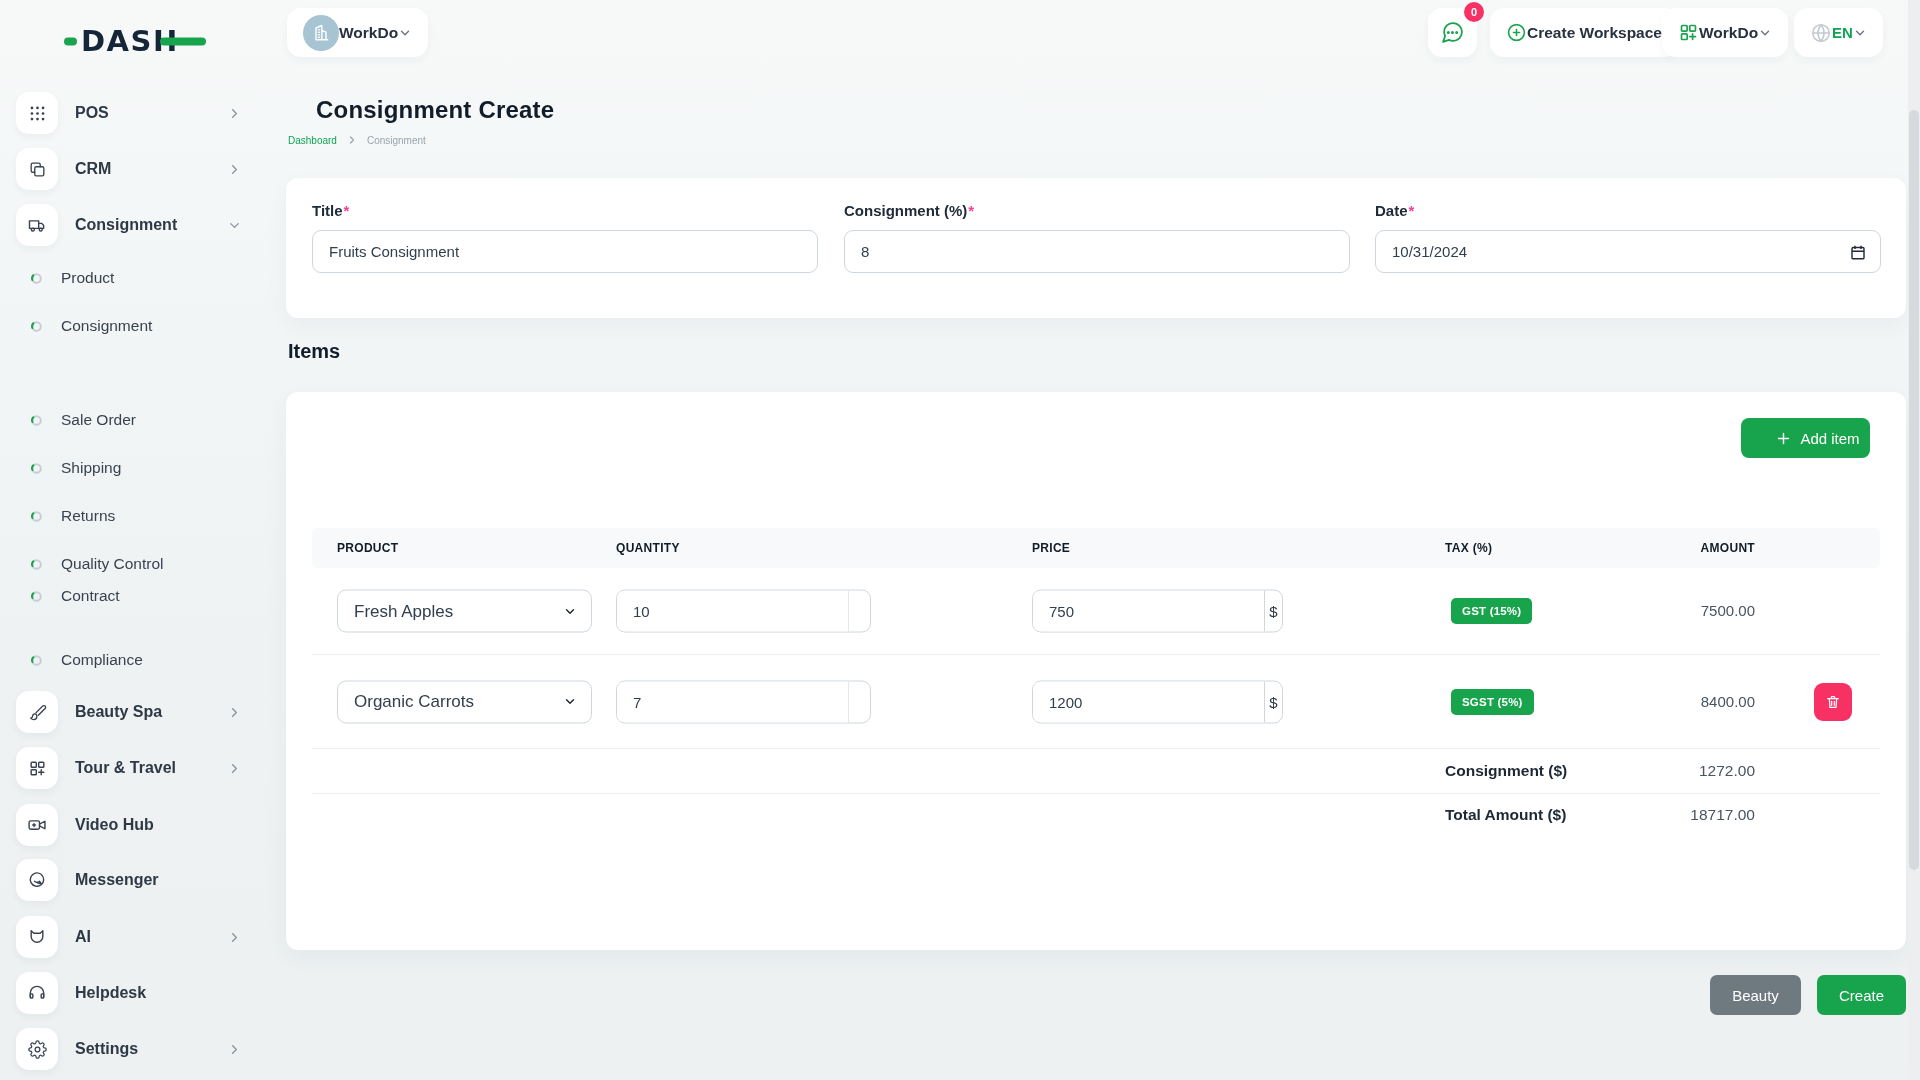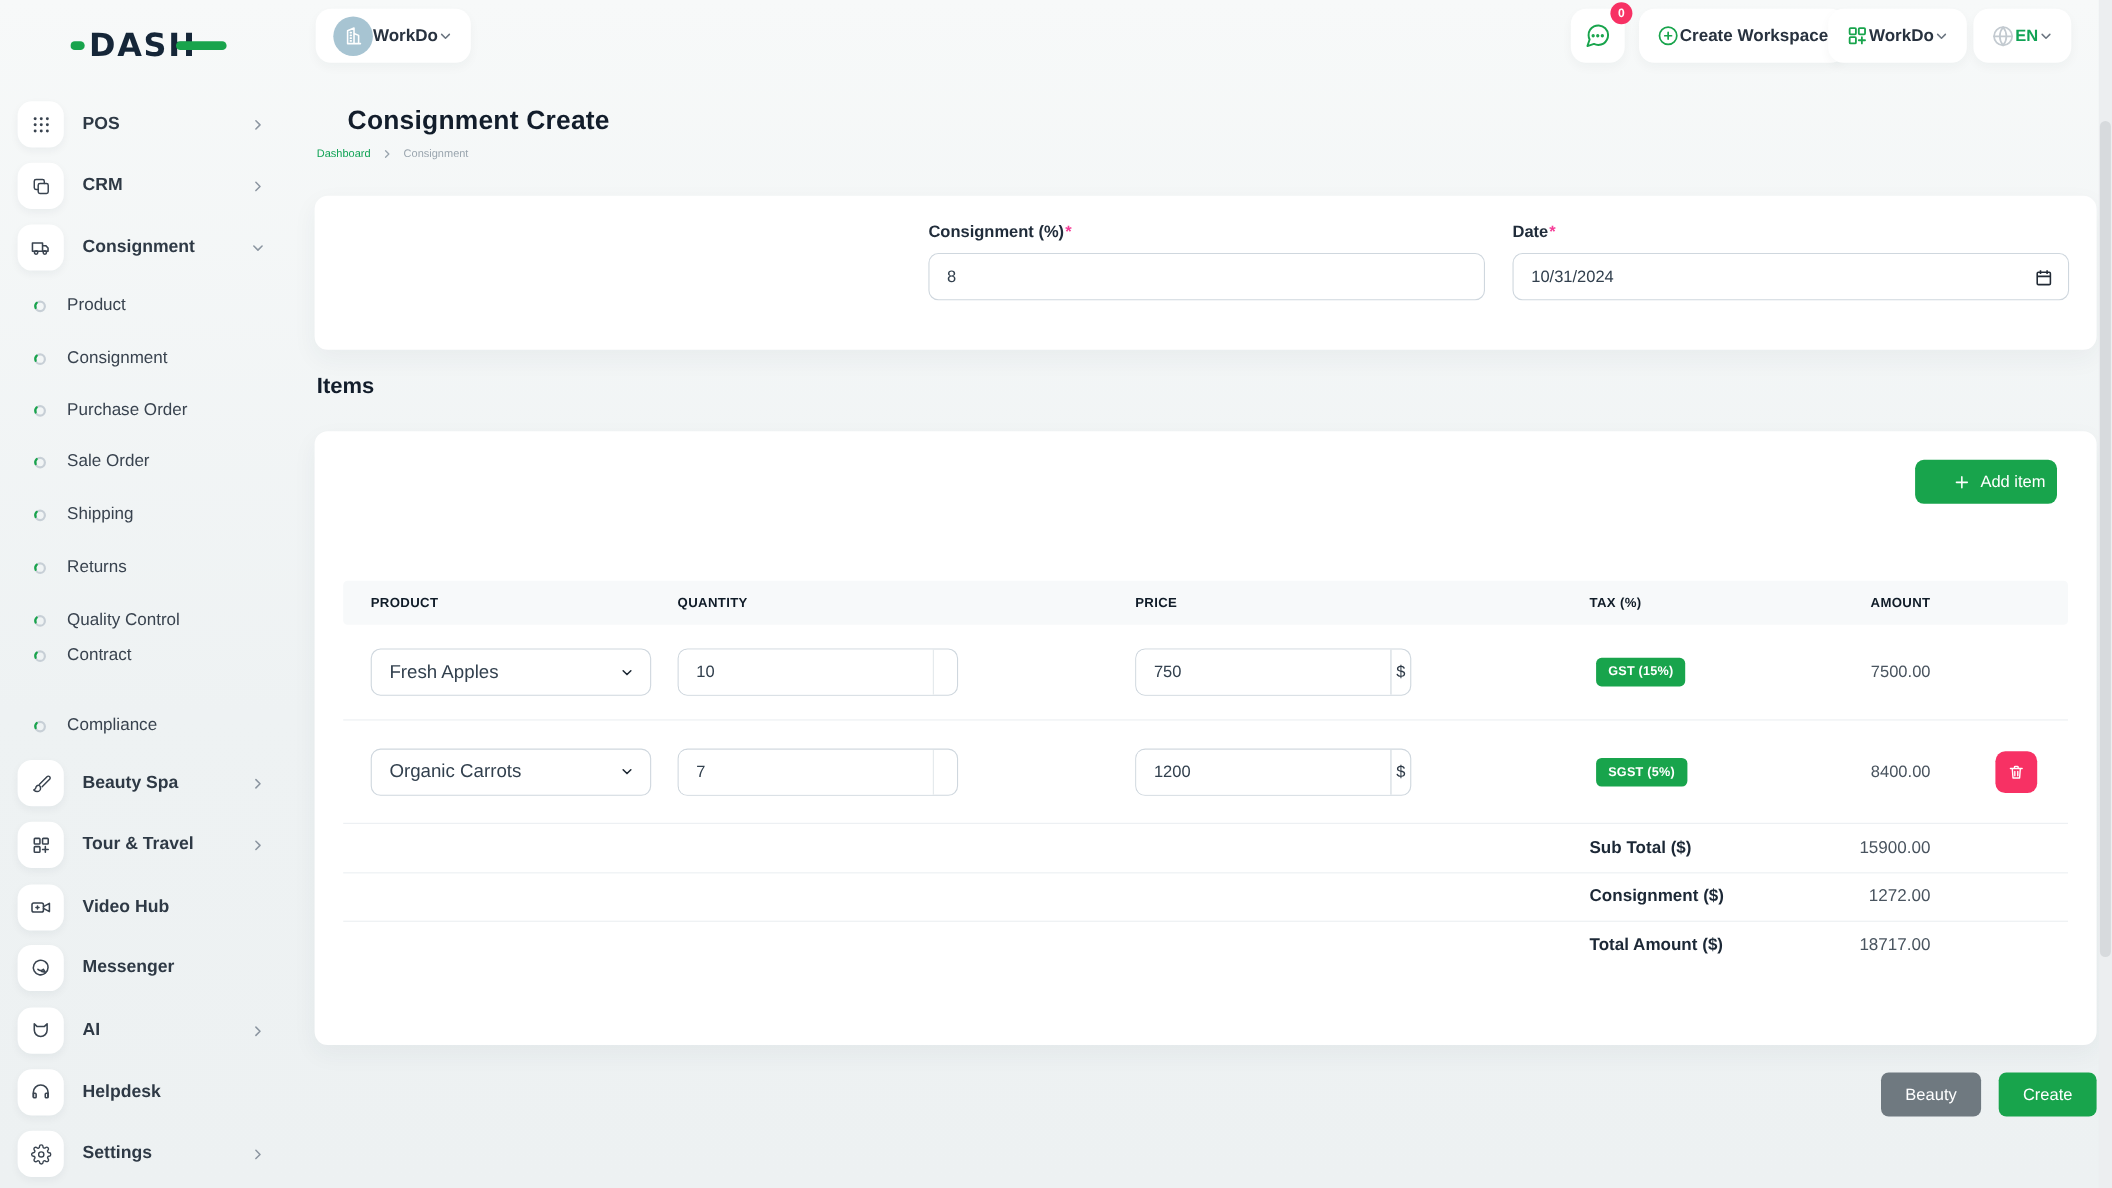--- a/index.html
+++ b/index.html
@@ -250,27 +250,20 @@
       </svg>
     <span class="nav-sub-label">Product</span>
   </div>
   <div class="nav-sub" style="top:242px;">
     <svg width="13" height="13" viewBox="0 0 13 13" fill="none">
         <circle cx="6.5" cy="6.5" r="4.3" stroke="#c7cfd6" stroke-width="2"></circle>
         <path d="M2.4 8 A4.3 4.3 0 0 1 3.4 3.3" stroke="#18a44c" stroke-width="2" stroke-linecap="round"></path>
       </svg>
     <span class="nav-sub-label">Consignment</span>
   </div>
-  <div class="nav-sub" style="top:289px;">
-    <svg width="13" height="13" viewBox="0 0 13 13" fill="none">
-        <circle cx="6.5" cy="6.5" r="4.3" stroke="#c7cfd6" stroke-width="2"></circle>
-        <path d="M2.4 8 A4.3 4.3 0 0 1 3.4 3.3" stroke="#18a44c" stroke-width="2" stroke-linecap="round"></path>
-      </svg>
-    <span class="nav-sub-label">Purchase Order</span>
-  </div>
   <div class="nav-sub" style="top:336px;">
     <svg width="13" height="13" viewBox="0 0 13 13" fill="none">
         <circle cx="6.5" cy="6.5" r="4.3" stroke="#c7cfd6" stroke-width="2"></circle>
         <path d="M2.4 8 A4.3 4.3 0 0 1 3.4 3.3" stroke="#18a44c" stroke-width="2" stroke-linecap="round"></path>
       </svg>
     <span class="nav-sub-label">Sale Order</span>
   </div>
   <div class="nav-sub" style="top:384px;">
     <svg width="13" height="13" viewBox="0 0 13 13" fill="none">
         <circle cx="6.5" cy="6.5" r="4.3" stroke="#c7cfd6" stroke-width="2"></circle>
@@ -394,20 +387,26 @@
 <div class="page-title">Consignment Create</div>
 <div class="breadcrumb">
   <span class="bc-link">Dashboard</span>
   <svg class="bc-sep" width="12" height="12" viewBox="0 0 24 24" fill="none" stroke="currentColor" stroke-width="2.4" stroke-linecap="round" stroke-linejoin="round">
       <path d="M9 6l6 6-6 6"></path>
     </svg>
   <span class="bc-current">Consignment</span>
 </div>
 
 <div class="card card1">
+  <div class="field" style="left:26px;">
+    <div class="field-label req">Title</div>
+    <div class="input">
+      <input type="text" value="Fruits Consignment" style="">
+    </div>
+  </div>
   <div class="field" style="left:558px;">
     <div class="field-label req">Consignment (%)</div>
     <div class="input">
       <input type="text" value="8" style="">
     </div>
   </div>
   <div class="field" style="left:1089px;">
     <div class="field-label req">Date</div>
     <div class="input">
       <input type="text" value="10/31/2024" style="">
@@ -495,24 +494,20 @@
         <span class="amount-text">8400.00</span>
       </div>
       <button class="del-btn">
         <svg width="16" height="16" viewBox="0 0 24 24" fill="none" stroke="#ffffff" stroke-width="1.9" stroke-linecap="round" stroke-linejoin="round">
           <path d="M4 7h16M9.5 7V5a1 1 0 0 1 1-1h3a1 1 0 0 1 1 1v2M6.5 7l1 13h9l1-13M10 11v6M14 11v6"></path>
         </svg>
       </button>
     </div>
 
     <div class="trow-total">
-      <span class="total-label">Sub Total ($)</span>
-      <span class="total-value">15900.00</span>
-    </div>
-    <div class="trow-total">
       <span class="total-label">Consignment ($)</span>
       <span class="total-value">1272.00</span>
     </div>
     <div class="trow-total">
       <span class="total-label">Total Amount ($)</span>
       <span class="total-value">18717.00</span>
     </div>
   </div>
 </div>
 

